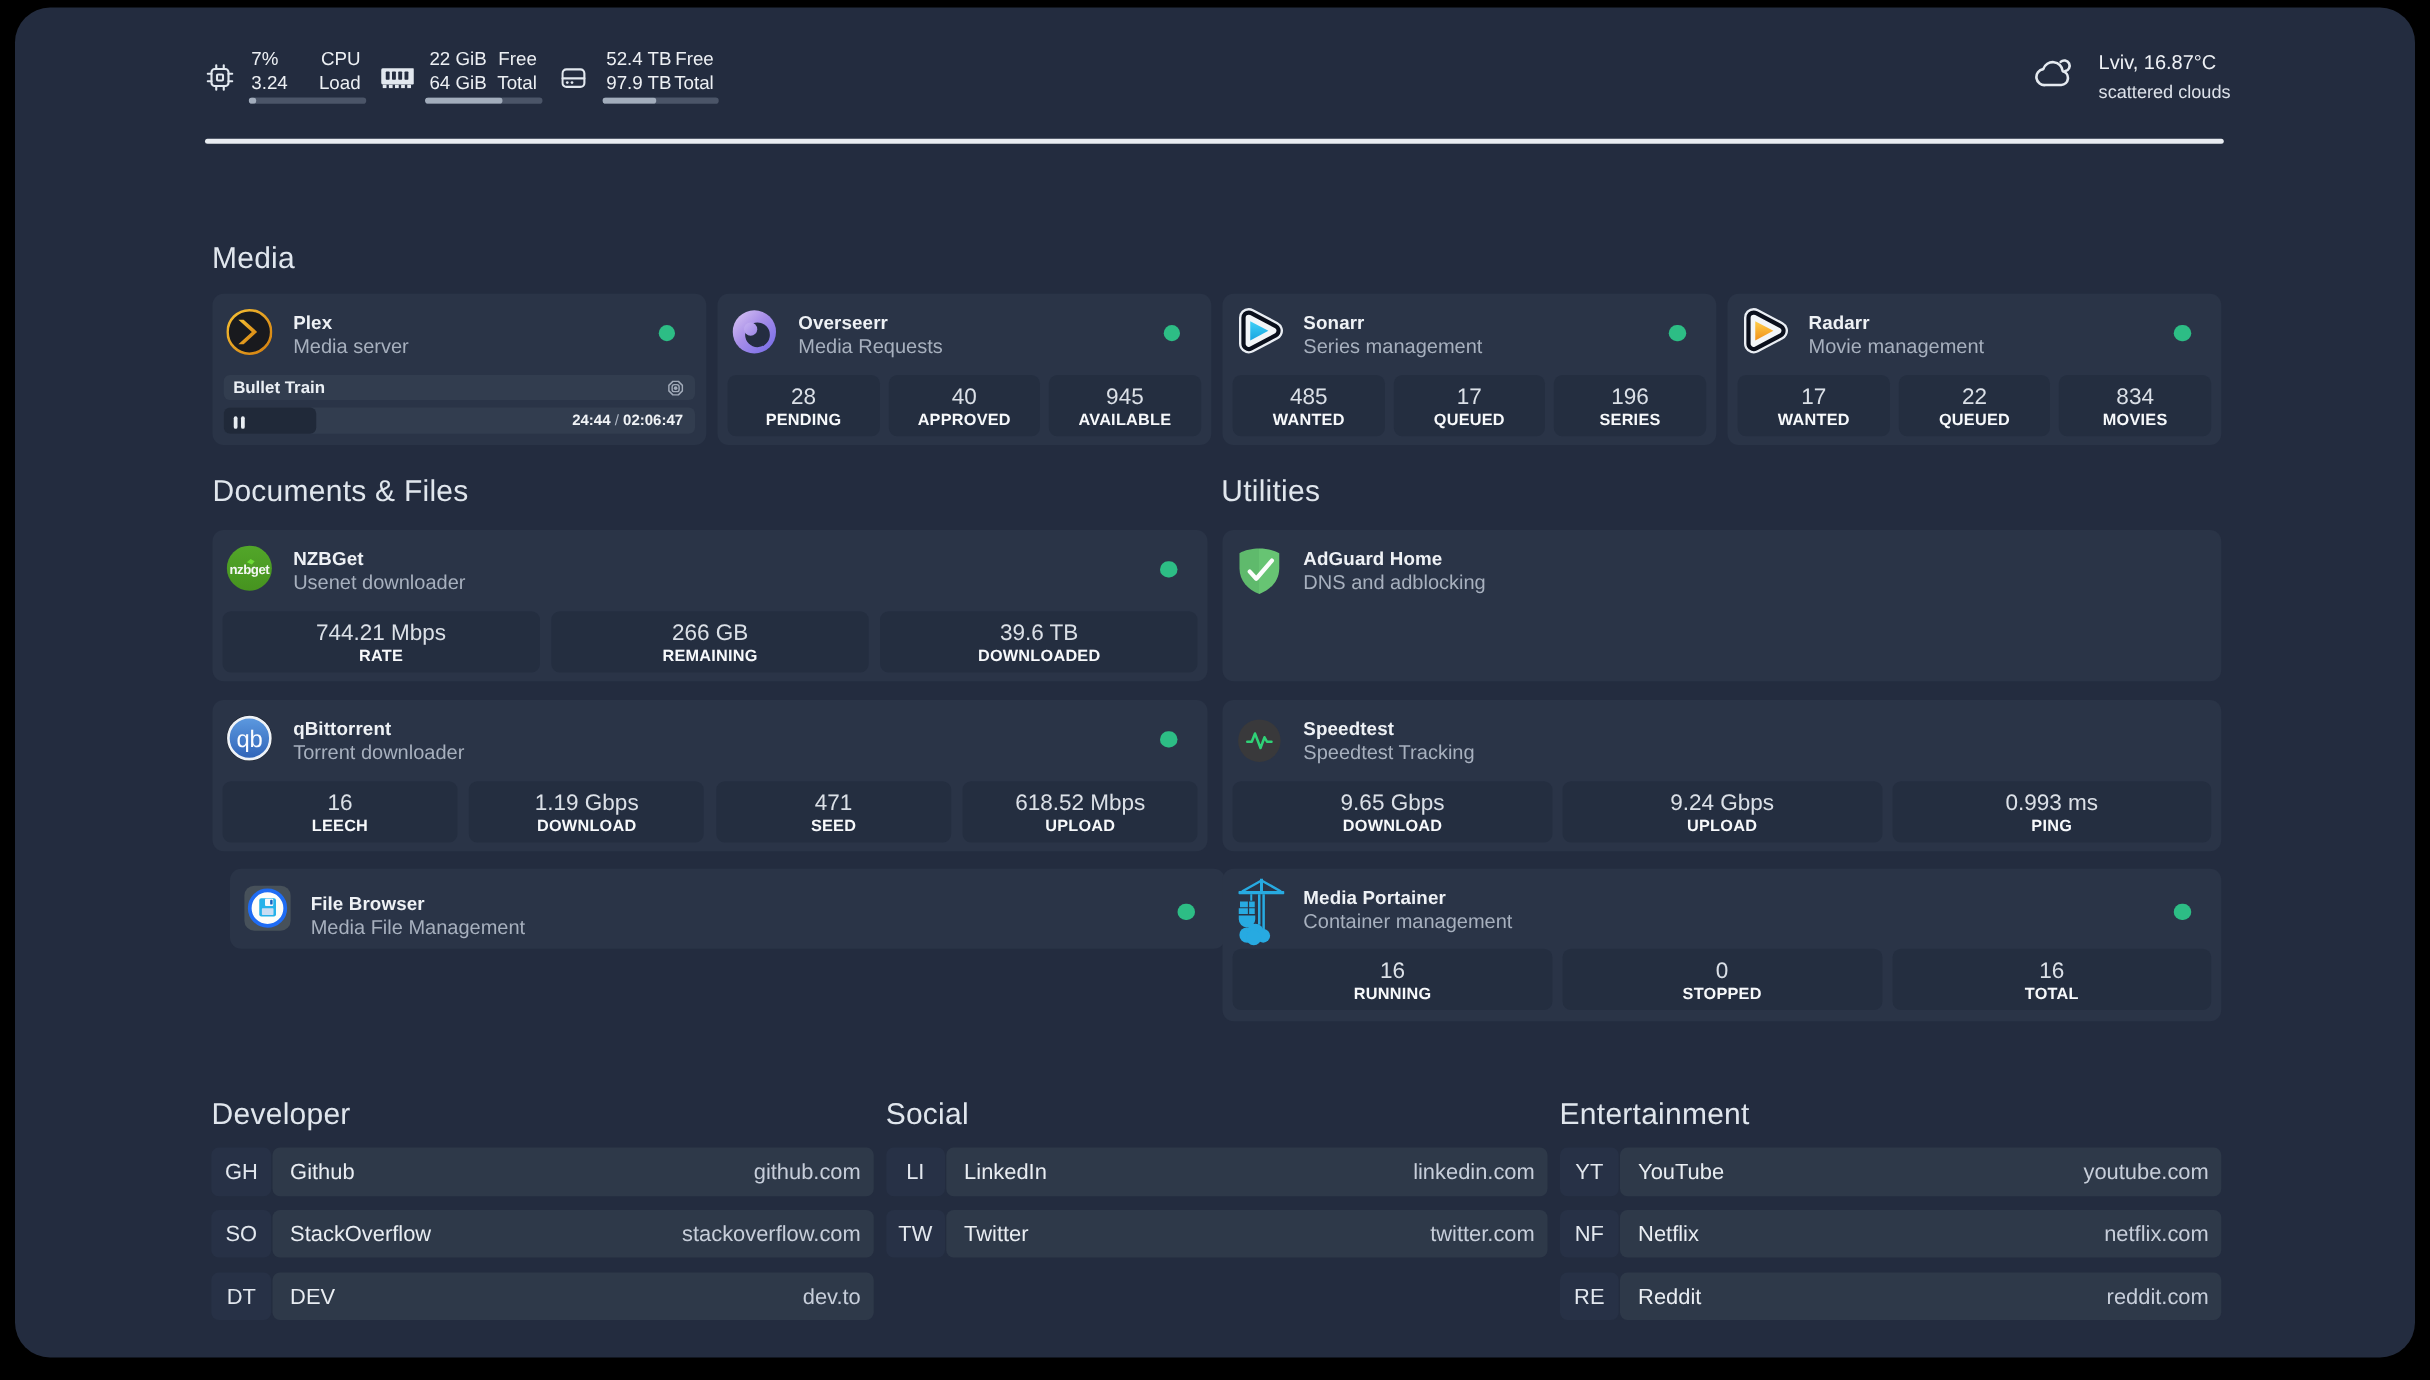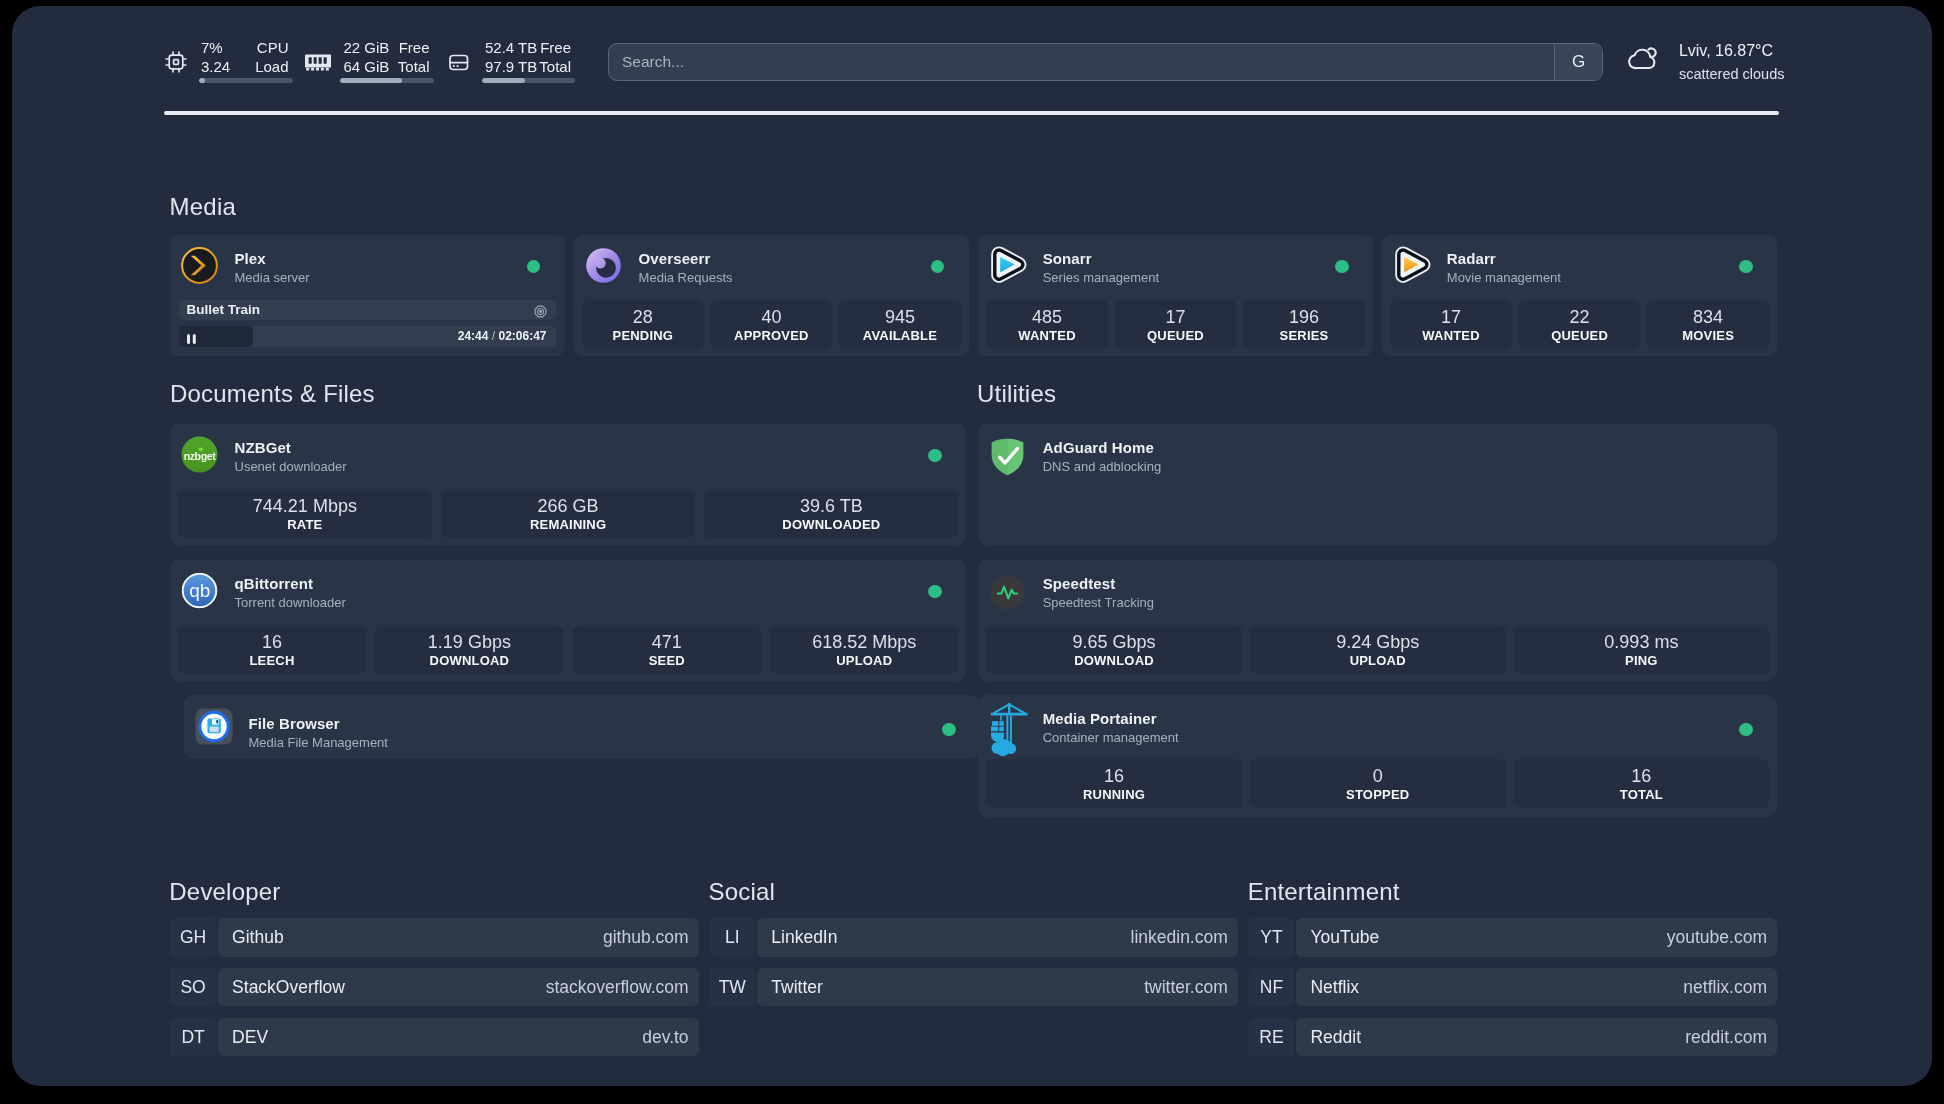--- a/index.html
+++ b/index.html
@@ -3,21 +3,21 @@
 <style>
 * { margin:0; padding:0; box-sizing:border-box; }
 html,body { width:1944px; height:1104px; background:#000; overflow:hidden; }
 body { font-family:"Liberation Sans", sans-serif; }
 #page { position:absolute; left:12px; top:6px; width:1920px; height:1080px;
   background:#232c3f; border-radius:28px; overflow:hidden; }
 .abs { position:absolute; }
 .card { position:absolute; background:#2a3447; border-radius:9px; }
 .t1 { position:absolute; left:64.5px; top:14px; font-size:15px; font-weight:600;
   color:#eef1f5; line-height:19px; letter-spacing:0.1px; }
-.t2 { position:absolute; left:64.5px; top:33px; font-size:13px; font-weight:400;
+.t2 { position:absolute; left:64.5px; top:33px; font-size:16px; font-weight:400;
   color:#a7b0be; line-height:19px; }
 .dot { position:absolute; width:13.5px; height:13.5px; border-radius:50%;
   background:#2dbd85; top:24.5px; }
 .stats { position:absolute; left:8px; right:8px; top:64.5px; height:49px;
   display:flex; }
 .sbox { flex:1; background:#242e40; border-radius:7px; display:flex;
   flex-direction:column; align-items:center; justify-content:center; padding-top:2px; }
 .sval { font-size:18px; line-height:20px; color:#dbe0e7; font-weight:400; }
 .slab { font-size:13px; line-height:17px; color:#f7f9fb; font-weight:700; letter-spacing:0.2px; }
 .heading { position:absolute; font-size:24px; font-weight:500; color:#e0e6ed; line-height:24px; letter-spacing:0.2px; }
@@ -84,27 +84,20 @@
 <circle cx="4.8" cy="14" r="1.1" fill="#e2e8ef"></circle>
 <circle cx="8.6" cy="14" r="1.1" fill="#e2e8ef"></circle>
       </svg></div>
 <div class="toptxt" style="left:473px; width:86px;">
 <div>52.4 TB<br>97.9 TB</div>
       <div class="r">Free<br>Total</div>
     </div>
 <div class="tbar" style="left:470.1px; width:93px;">
       <div style="width:46%"></div>
     </div>
-<div class="abs" style="left:596px; top:36.7px; width:995px; height:38px;
-background:#343e50; border:1.3px solid #5a6478; border-radius:9px; display:flex; align-items:center;">
-<div style="flex:1; padding-left:13px; font-size:15.5px; color:#a9b3c1;">Search...</div>
-<div style="width:48px; height:100%; background:#3a4557; border-left:1.3px solid #5a6478;
-border-radius:0 7.5px 7.5px 0; display:flex; align-items:center; justify-content:center;
-font-size:17px; color:#e8ecf2;">G</div>
-    </div>
 <div class="abs" style="left:1616px; top:38.5px;"><svg width="32" height="26" viewBox="0 0 32 26" style="">
 <path d="M20.5 4.5 a4.3 4.3 0 1 1 3.7 7.4" stroke="#e5eaf0" stroke-width="2.1" fill="none" stroke-linecap="round"></path>
 <path d="M8.5 23 h12.5 a5.6 5.6 0 0 0 1.2 -11 a8 8 0 0 0 -15.6 -1.7 a6.1 6.1 0 0 0 1.9 12.7 Z" fill="#232c3f" stroke="#e5eaf0" stroke-width="2.1" stroke-linejoin="round"></path>
       </svg></div>
 <div class="abs" style="left:1666.9px; top:35px; line-height:19.4px;">
 <div style="font-size:16px; color:#eef1f5;">Lviv, 16.87°C</div>
 <div style="font-size:14.5px; color:#dde2ea; margin-top:4.5px;">scattered clouds</div>
     </div>
 <div class="abs" style="left:151.5px; top:105px; width:1615.5px; height:4px; background:#e8ecf1; border-radius:2px;"></div>
 <div class="heading" style="left:157.6px; top:189px;">Media</div>

